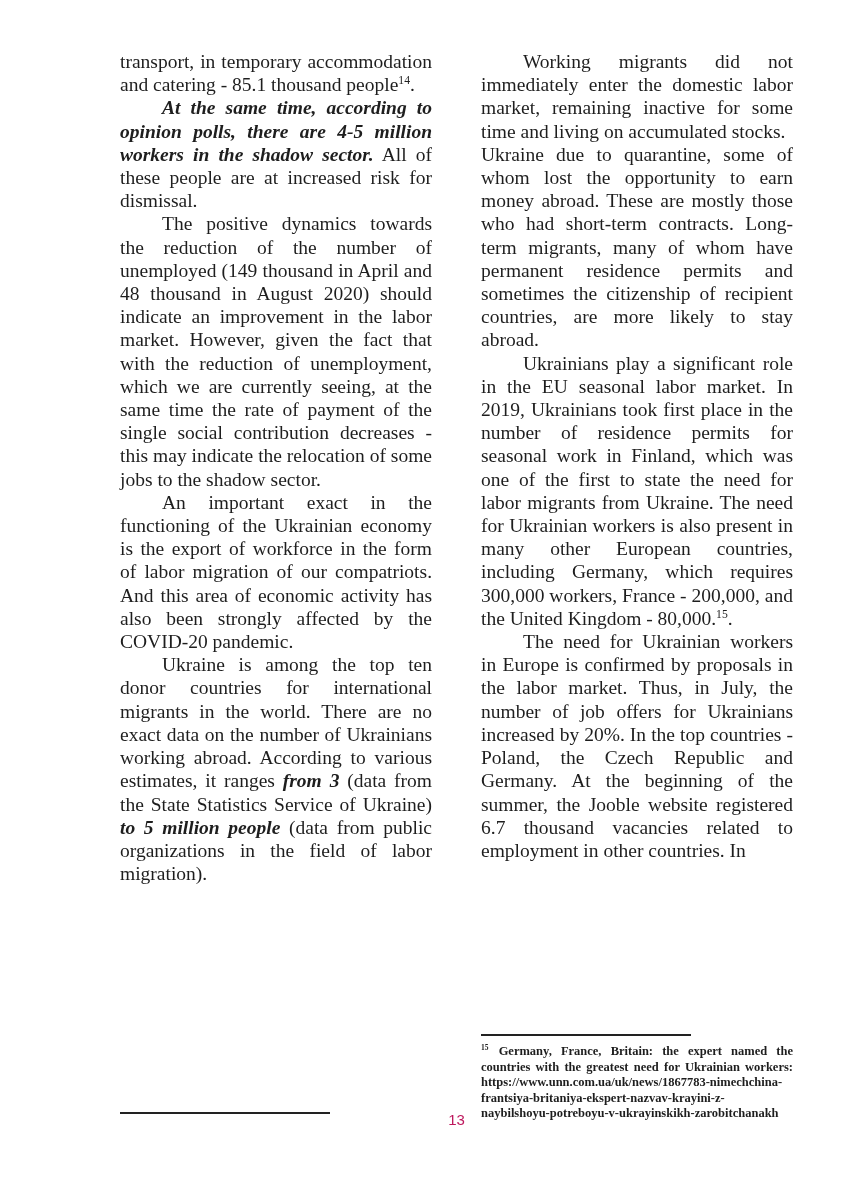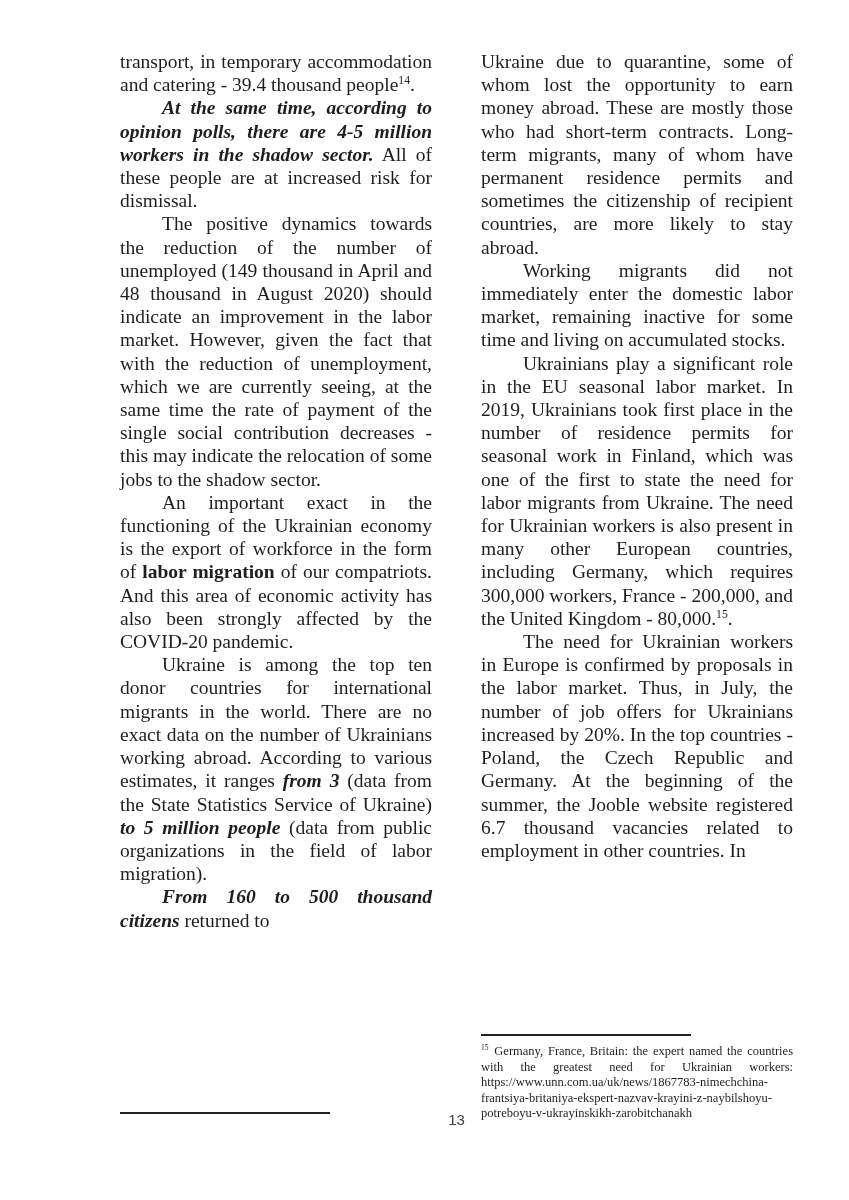--- a/index.html
+++ b/index.html
@@ -21,80 +21,79 @@
     flex-direction: column;
     text-align: justify;
     font-size: 19.5px;
     line-height: 23.2px;
   }
   .col-left  { left: 120px; }
   .col-right { left: 481px; }
   .para { margin: 0; }
   .para.indent { text-indent: 42px; }
   .bi { font-weight: bold; font-style: italic; }
-  .b  { font-weight: bold; }
+  .b  { font-weight: normal; }
   sup.ref {
     font-size: 0.6em;
     vertical-align: super;
     line-height: 0;
   }
   .footnote {
     margin-top: auto;
     font-size: 12.5px;
     line-height: 15.6px;
     text-align: justify;
     overflow-wrap: break-word;
     word-break: break-word;
   }
   .fn-rule {
     width: 210px;
     height: 0;
     border-top: 2px solid #222222;
     margin-bottom: 8px;
   }
-  .fn-text { margin: 0; }
+  .fn-text { margin: 0; font-weight: bold; }
   .fn-text sup.ref { margin-right: 1px; }
   .page-number {
     position: absolute;
     left: 120px;
     width: 673px;
     top: 1111px;
     text-align: center;
     font-family: "Liberation Sans", sans-serif;
     font-size: 15px;
-    color: #404040;
+    color: #be185d;
   }
 </style>
 </head>
 <body>
 
 <div class="page">
 
   <div class="col col-left">
-    <p class="para"><span>transport, in temporary accommodation and catering - 39.4 thousand people</span><sup class="ref">14</sup><span>.</span></p>
+    <p class="para"><span>transport, in temporary accommodation and catering - 85.1 thousand people</span><sup class="ref">14</sup><span>.</span></p>
 
     <p class="para indent"><span class="bi">At the same time, according to opinion polls, there are 4-5 million workers in the shadow sector.</span><span> All of these people are at increased risk for dismissal.</span></p>
 
     <p class="para indent"><span>The positive dynamics towards the reduction of the number of unemployed (149 thousand in April and 48 thousand in August 2020) should indicate an improvement in the labor market. However, given the fact that with the reduction of unemployment, which we are currently seeing, at the same time the rate of payment of the single social contribution decreases - this may indicate the relocation of some jobs to the shadow sector.</span></p>
 
     <p class="para indent"><span>An important exact in the functioning of the Ukrainian economy is the export of workforce in the form of </span><span class="b">labor migration</span><span> of our compatriots. And this area of economic activity has also been strongly affected by the COVID-20 pandemic.</span></p>
 
     <p class="para indent"><span>Ukraine is among the top ten donor countries for international migrants in the world. There are no exact data on the number of Ukrainians working abroad. According to various estimates, it ranges </span><span class="bi">from 3</span><span> (data from the State Statistics Service of Ukraine) </span><span class="bi">to 5 million people</span><span> (data from public organizations in the field of labor migration).</span></p>
 
-    <p class="para indent"><span class="bi">From 160 to 500 thousand citizens</span><span> returned to</span></p>
 
     <div class="footnote">
       <div class="fn-rule"></div>
     </div>
   </div>
 
   <div class="col col-right">
+    <p class="para indent"><span>Working migrants did not immediately enter the domestic labor market, remaining inactive for some time and living on accumulated stocks.</span></p>
+
     <p class="para"><span>Ukraine due to quarantine, some of whom lost the opportunity to earn money abroad. These are mostly those who had short-term contracts. Long-term migrants, many of whom have permanent residence permits and sometimes the citizenship of recipient countries, are more likely to stay abroad.</span></p>
-
-    <p class="para indent"><span>Working migrants did not immediately enter the domestic labor market, remaining inactive for some time and living on accumulated stocks.</span></p>
 
     <p class="para indent"><span>Ukrainians play a significant role in the EU seasonal labor market. In 2019, Ukrainians took first place in the number of residence permits for seasonal work in Finland, which was one of the first to state the need for labor migrants from Ukraine. The need for Ukrainian workers is also present in many other European countries, including Germany, which requires 300,000 workers, France - 200,000, and the United Kingdom - 80,000.</span><sup class="ref">15</sup><span>.</span></p>
 
     <p class="para indent"><span>The need for Ukrainian workers in Europe is confirmed by proposals in the labor market. Thus, in July, the number of job offers for Ukrainians increased by 20%. In the top countries - Poland, the Czech Republic and Germany. At the beginning of the summer, the Jooble website registered 6.7 thousand vacancies related to employment in other countries. In</span></p>
 
     <div class="footnote">
       <div class="fn-rule"></div>
       <p class="fn-text"><sup class="ref">15</sup><span> Germany, France, Britain: the expert named the countries with the greatest need for Ukrainian workers: https://www.unn.com.ua/uk/news/1867783-nimechchina-frantsiya-britaniya-ekspert-nazvav-krayini-z-naybilshoyu-potreboyu-v-ukrayinskikh-zarobitchanakh</span></p>
     </div>
   </div>

